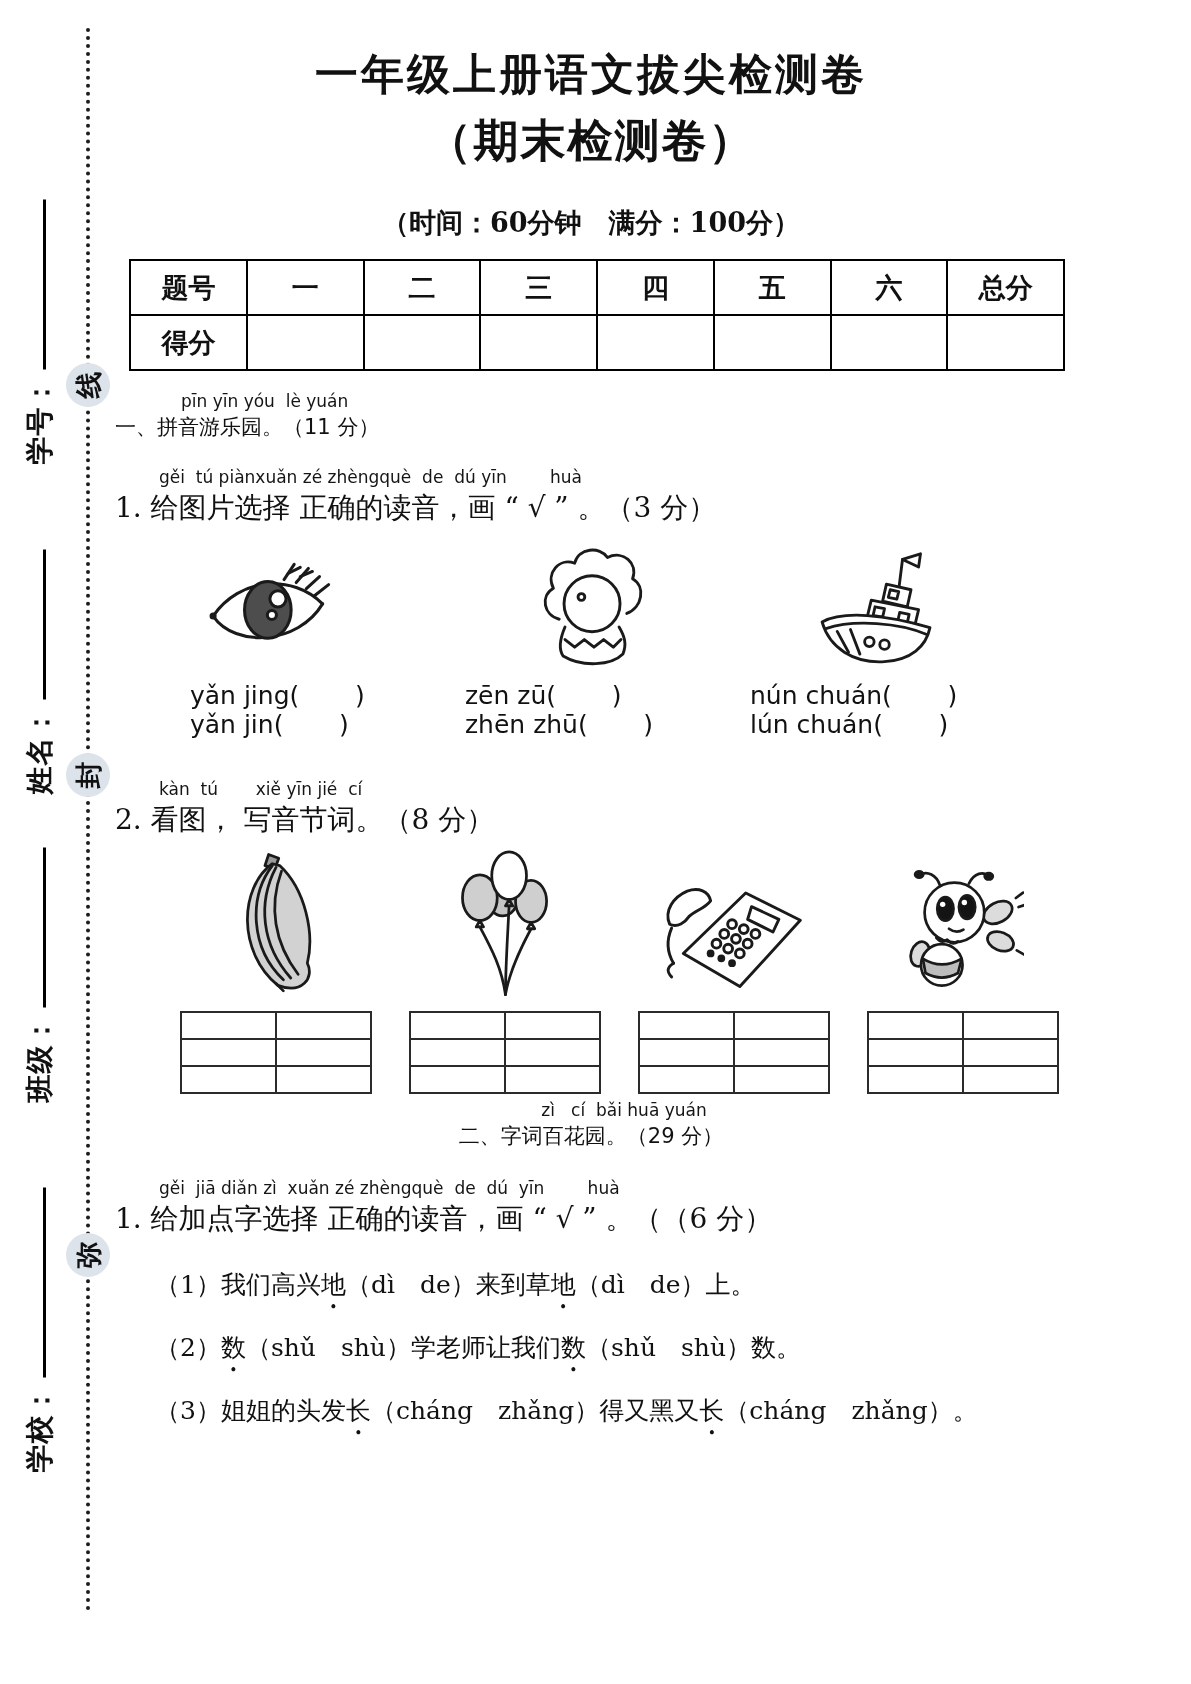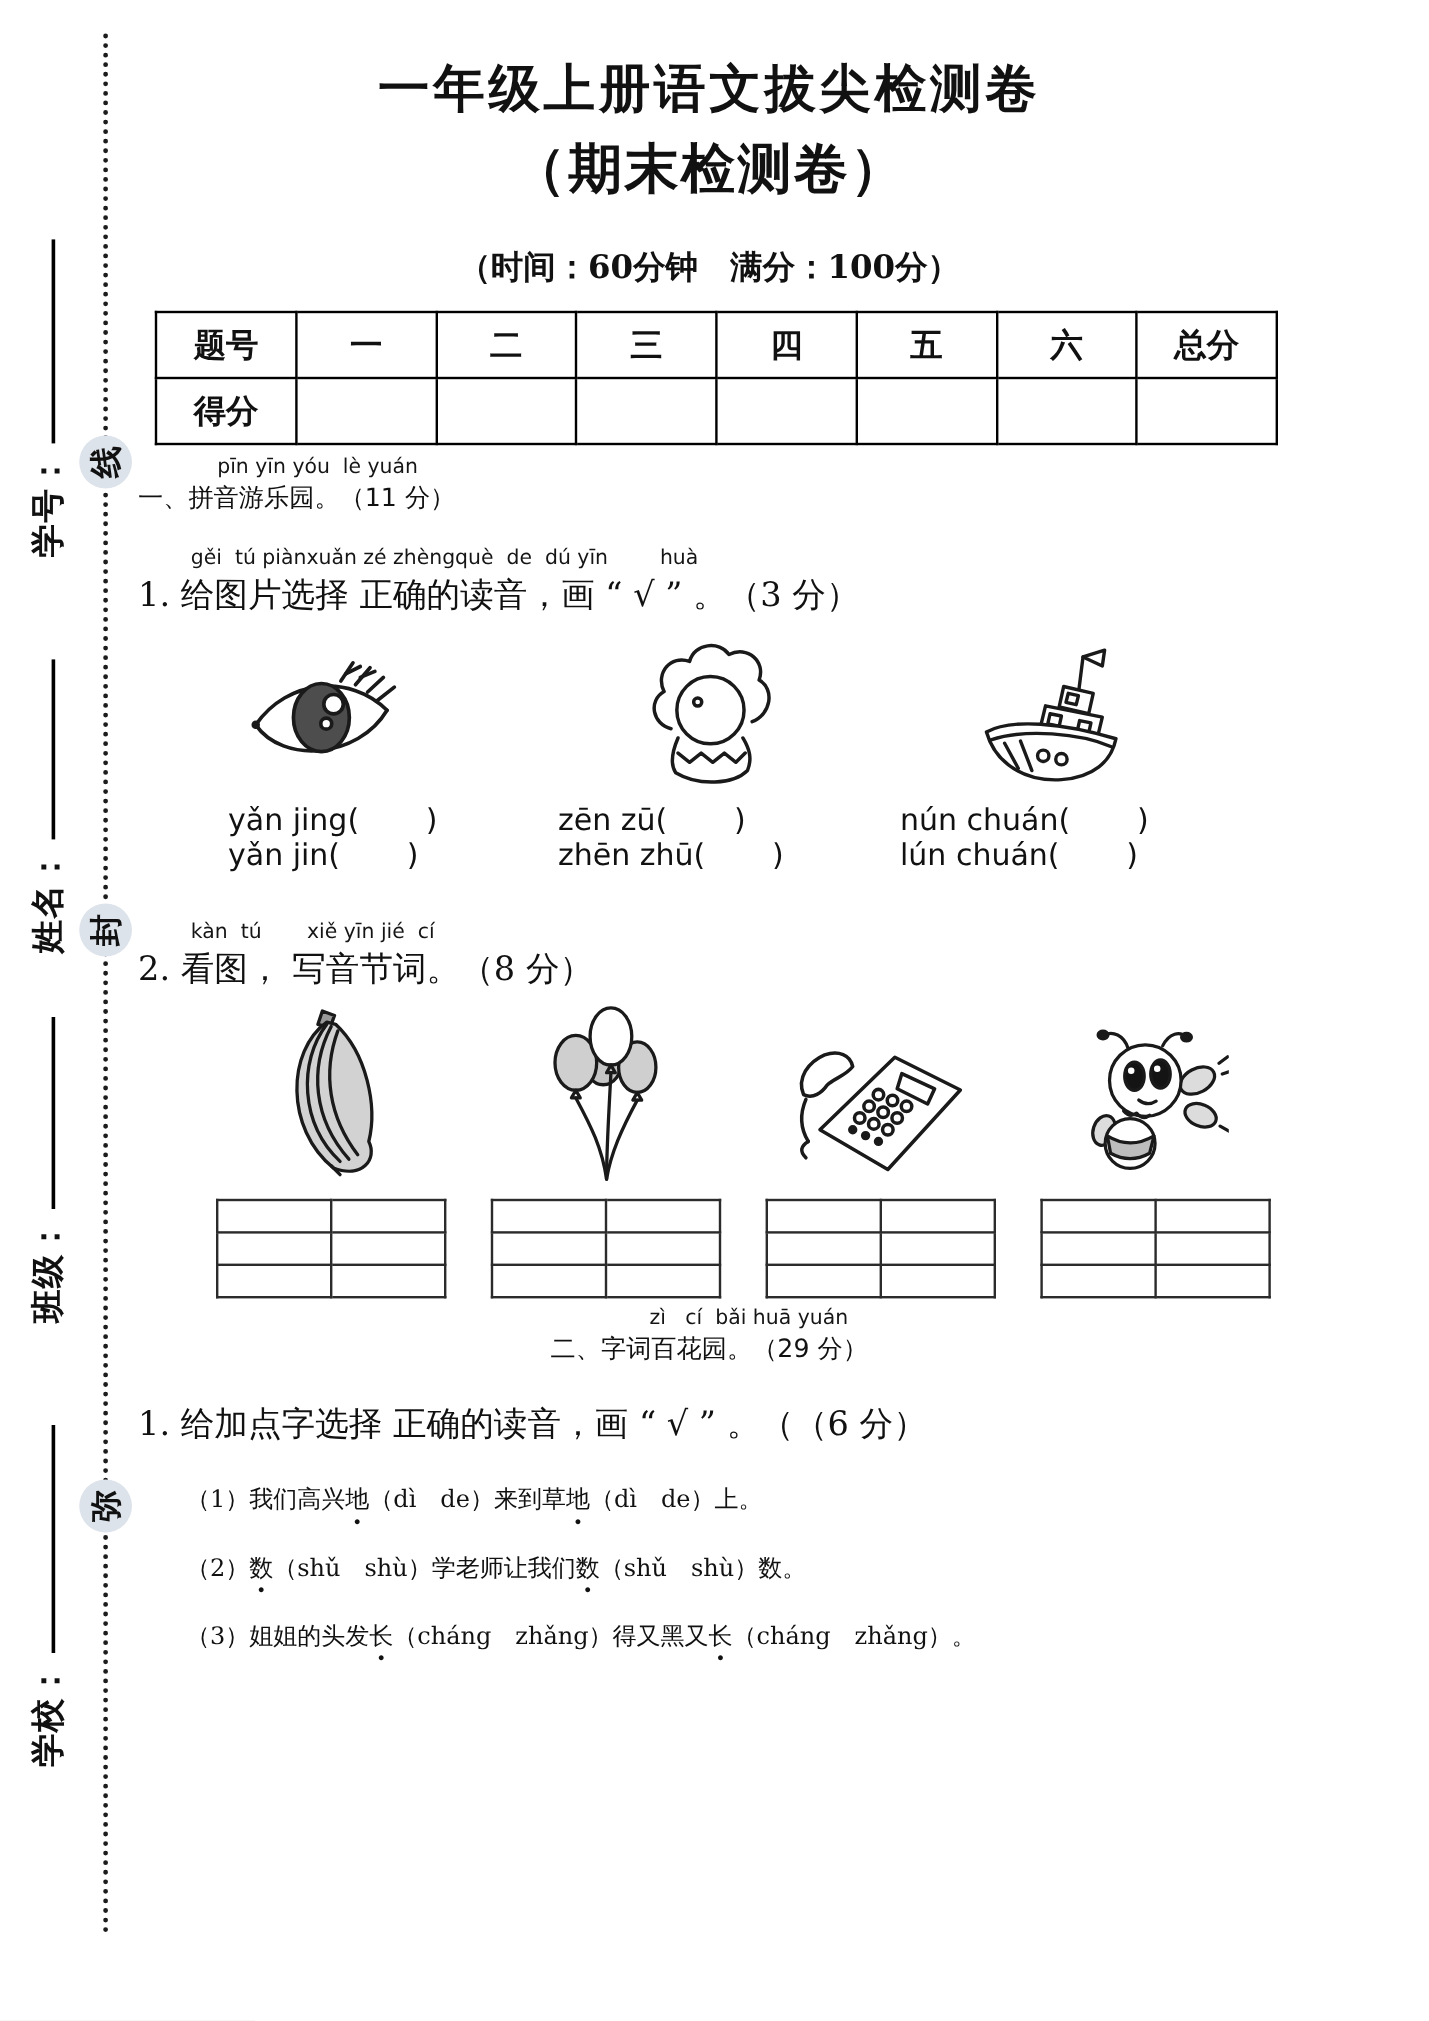--- a/index.html
+++ b/index.html
@@ -59,21 +59,21 @@
   .pinyin {
     font-family:"DejaVu Sans","Liberation Sans",sans-serif;
     font-size:17px; line-height:1.05; white-space:pre; color:#151515;
   }
   .sec-title {
     font-family:"DejaVu Sans","Liberation Sans",sans-serif;
     font-size:21px; font-weight:400; margin-top:2px; white-space:pre;
   }
   .q-text { font-size:28px; margin-top:2px; white-space:pre; }
 
-  .mt-sec { margin-top:10px; }
+  .mt-sec { margin-top:22px; }
   .mt-q   { margin-top:28px; }
   .ind-sec { margin-left:66px; }
   .ind-q   { margin-left:44px; }
 
   
   .pic-options {
     display:grid; grid-template-columns:295px 285px 1fr;
     margin:16px 0 0 55px;
   }
   .po-cell .img-box { height:138px; display:flex; align-items:center; }
@@ -85,21 +85,21 @@
   
   .pic-grids {
     display:grid; grid-template-columns:repeat(4,229px);
     margin:4px 0 0 46px;
   }
   .pg-cell { display:flex; flex-direction:column; align-items:center; }
   .pg-cell .img-box { height:158px; display:flex; align-items:flex-end; justify-content:center; }
   table.write-grid { border-collapse:collapse; margin-top:10px; table-layout:fixed; width:192px; }
   table.write-grid td { border:2.5px solid #2b2b2b; height:25px; padding:0; }
 
-  .item { font-size:20px; margin:30px 0 0 40px; white-space:pre; }
+  .item { font-size:25px; margin:30px 0 0 40px; white-space:pre; }
   .dot-under { position:relative; }
   .dot-under::after {
     content:"•"; position:absolute; left:50%; bottom:-15px;
     transform:translateX(-50%); font-size:14px; line-height:1;
   }
 
   svg { display:block; }
   svg * { stroke-linecap:round; stroke-linejoin:round; }
 </style>
 </head>
@@ -398,20 +398,21 @@
           </table>
       </div>
     </div>
 
     <div style="margin-top:8px;text-align:center;">
       <div class="pinyin ind-sec">zì   cí  bǎi huā yuán</div>
       <div class="sec-title">二、字词百花园。（29 分）</div>
     </div>
 
     <div style="margin-top:30px;">
+      <div class="pinyin ind-q">gěi  jiā diǎn zì  xuǎn zé zhèngquè  de  dú  yīn        huà</div>
       <div class="q-text">1. 给加点字选择 正确的读音，画 “ √ ” 。（（6 分）</div>
     </div>
 
     <div class="item"><span>（1）我们高兴</span><span class="dot-under">地</span><span>（dì　de）来到草</span><span class="dot-under">地</span><span>（dì　de）上。</span></div>
     <div class="item"><span>（2）</span><span class="dot-under">数</span><span>（shǔ　shù）学老师让我们</span><span class="dot-under">数</span><span>（shǔ　shù）数。</span></div>
     <div class="item"><span>（3）姐姐的头发</span><span class="dot-under">长</span><span>（cháng　zhǎng）得又黑又</span><span class="dot-under">长</span><span>（cháng　zhǎng）。</span></div>
 
   </div>
 </div>
 

